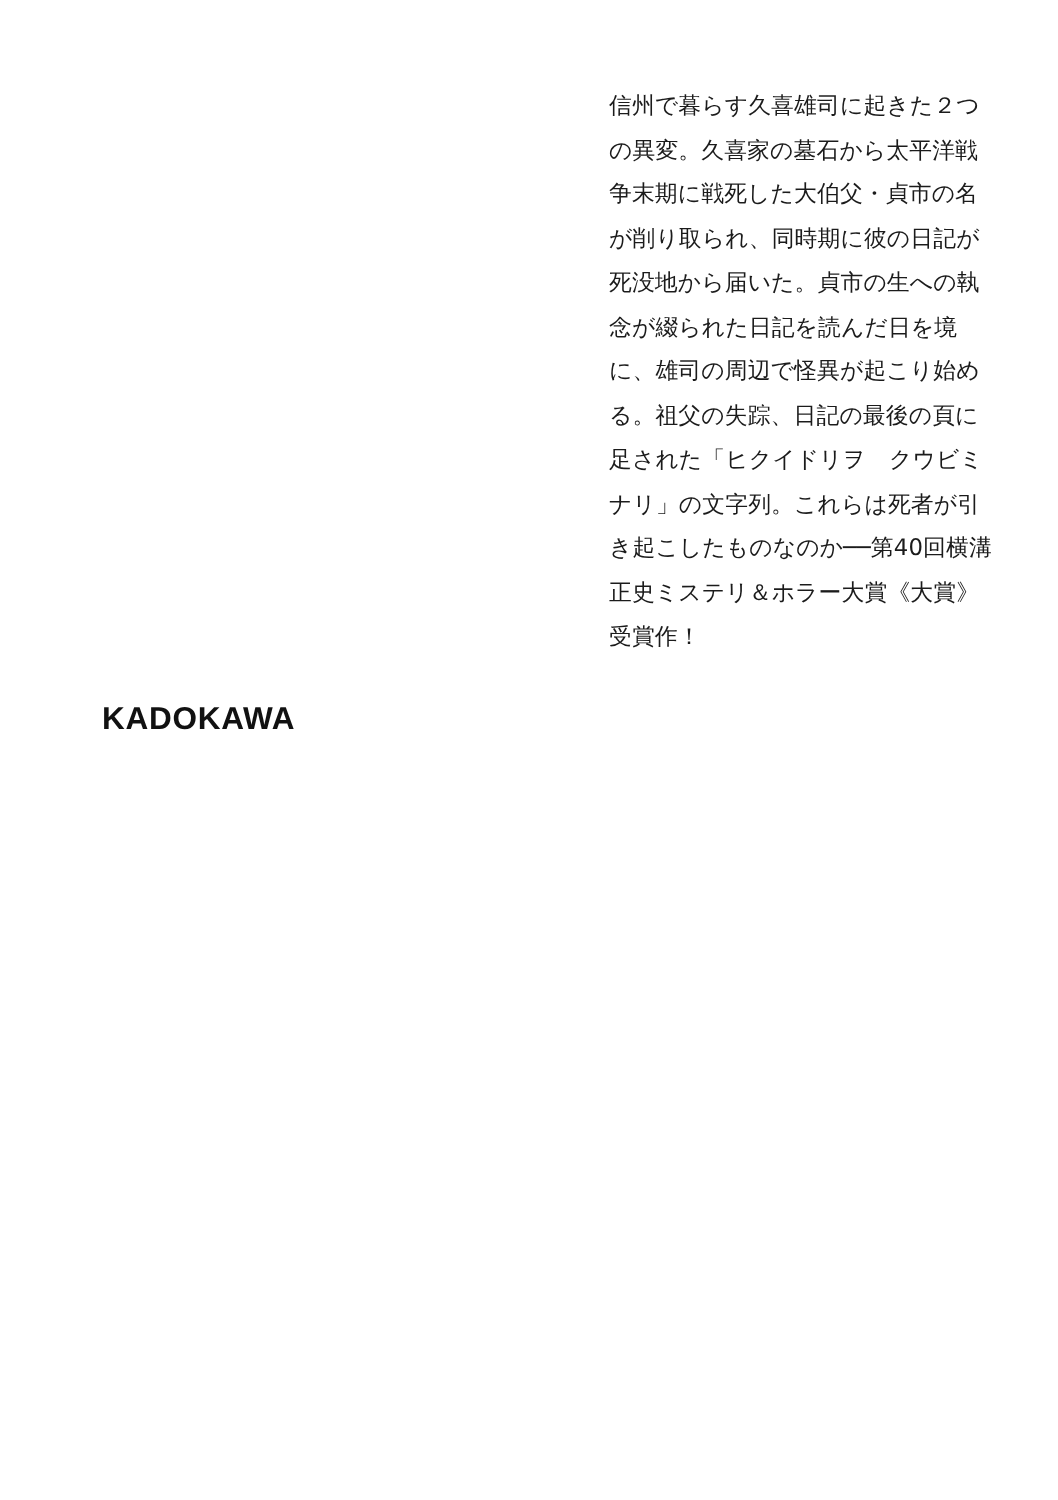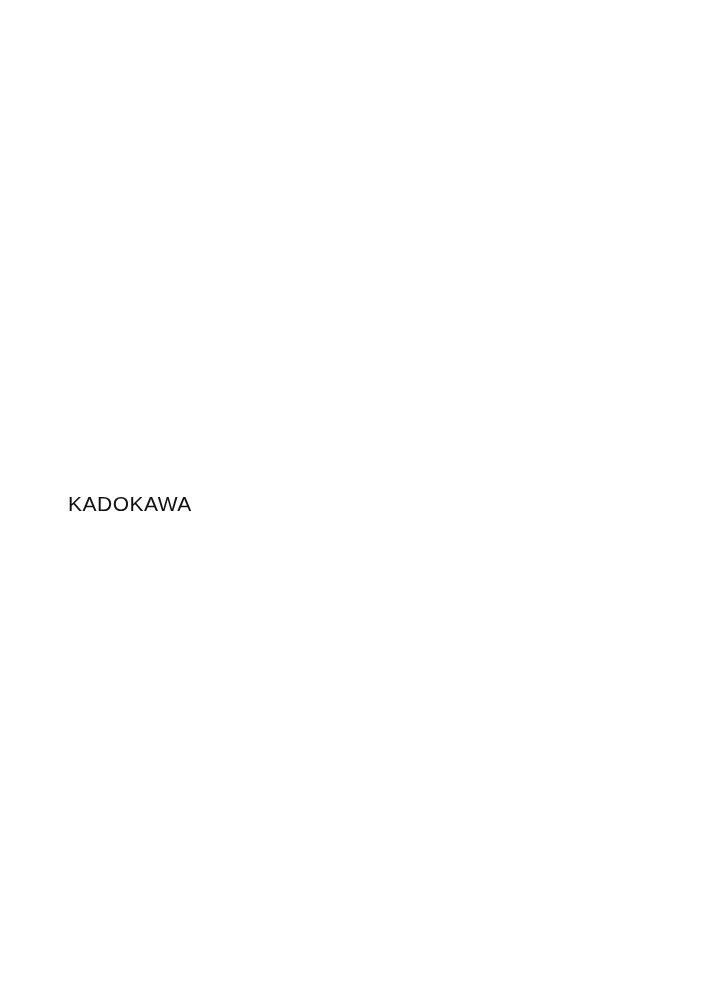--- a/index.html
+++ b/index.html
@@ -19,23 +19,23 @@
   #page {
     position: absolute;
     inset: 0;
     background: #ffffff;
   }
 
   
   #publisher-logo {
     position: absolute;
     left: 68px;
-    top: 492px;
+    top: 468px;
     font-family: "Liberation Sans", "DejaVu Sans", sans-serif;
-    font-weight: 400;
+    font-weight: 700;
     font-size: 21px;
     letter-spacing: 0.5px;
     color: #111111;
     white-space: nowrap;
   }
 
   
   #synopsis {
     position: absolute;
     left: 406px;
@@ -49,16 +49,17 @@
     letter-spacing: 0.1px;
     word-break: break-all;
     white-space: pre-wrap;
   }
 </style>
 </head>
 <body>
 
 <div id="page">
 
+  <div id="synopsis">信州で暮らす久喜雄司に起きた２つの異変。久喜家の墓石から太平洋戦争末期に戦死した大伯父・貞市の名が削り取られ、同時期に彼の日記が死没地から届いた。貞市の生への執念が綴られた日記を読んだ日を境に、雄司の周辺で怪異が起こり始める。祖父の失踪、日記の最後の頁に足された「ヒクイドリヲ　クウビミ　ナリ」の文字列。これらは死者が引き起こしたものなのか──第40回横溝正史ミステリ＆ホラー大賞《大賞》受賞作！</div>
 
   <div id="publisher-logo">KADOKAWA</div>
 
 </div>
 
 </body></html>

